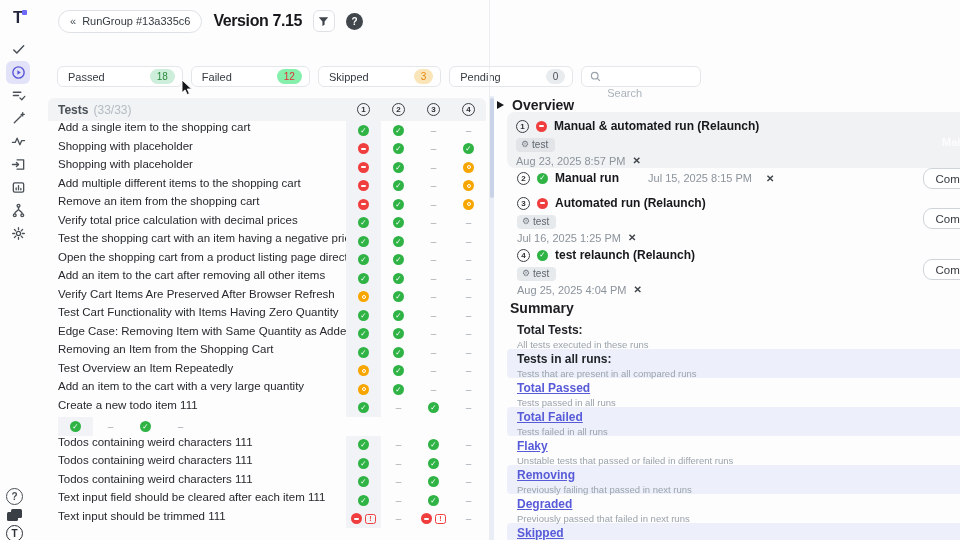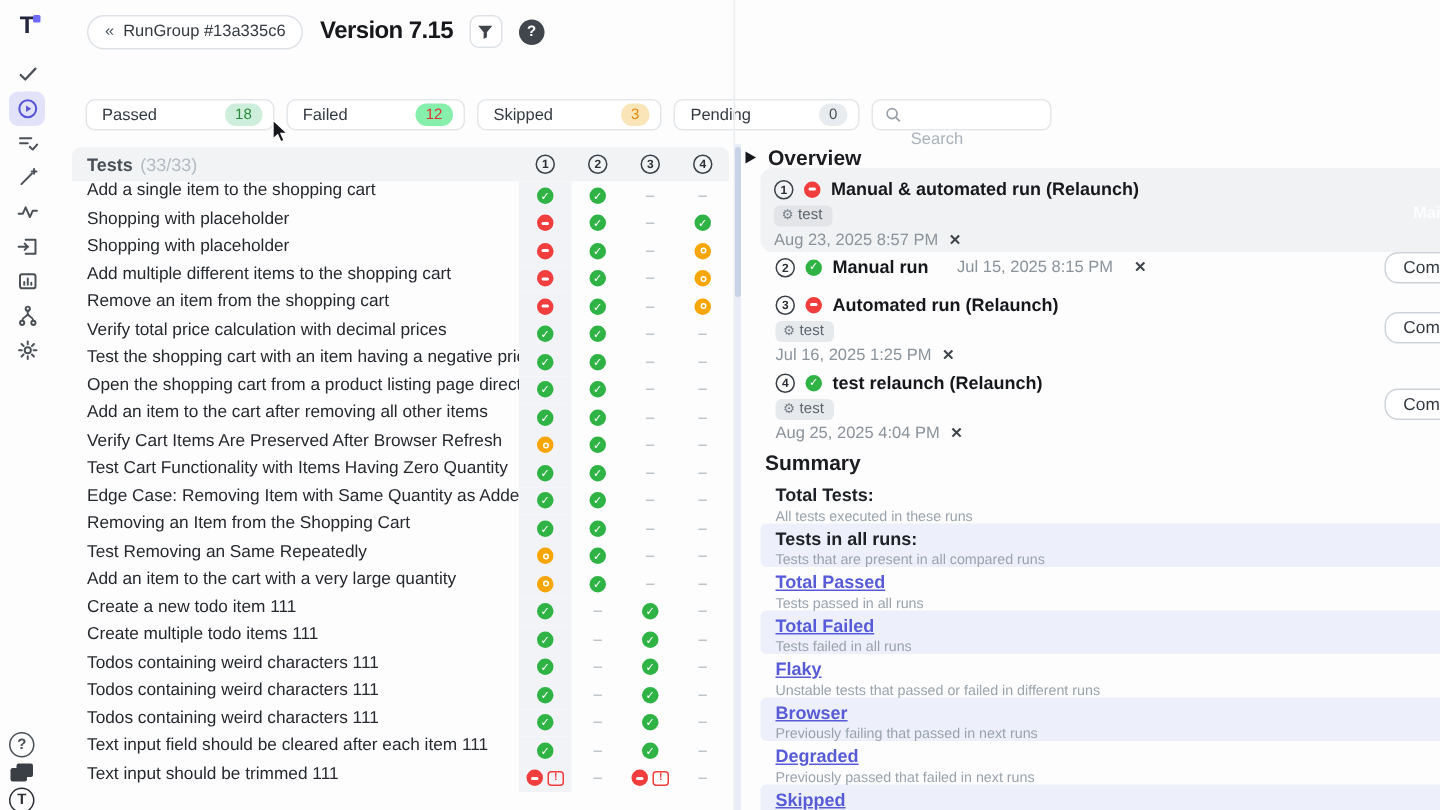--- a/index.html
+++ b/index.html
@@ -460,21 +460,21 @@
               <span class="si pass">✓</span>
             </span>
             <span class="t-col">
               <span class="dash">–</span>
             </span>
             <span class="t-col">
               <span class="dash">–</span>
             </span>
           </div>
           <div class="trow">
-            <span class="t-name">Test Removing an Same Repeatedly</span>
+            <span class="t-name">Test Overview an Item Repeatedly</span>
             <span class="t-col hl">
               <span class="si skip">
                 <span class="ring"></span>
               </span>
             </span>
             <span class="t-col">
               <span class="si pass">✓</span>
             </span>
             <span class="t-col">
               <span class="dash">–</span>
@@ -509,21 +509,20 @@
               <span class="dash">–</span>
             </span>
             <span class="t-col">
               <span class="si pass">✓</span>
             </span>
             <span class="t-col">
               <span class="dash">–</span>
             </span>
           </div>
           <div class="trow">
-            <span class="t-name">Create multiple todo items 111</span>
             <span class="t-col hl">
               <span class="si pass">✓</span>
             </span>
             <span class="t-col">
               <span class="dash">–</span>
             </span>
             <span class="t-col">
               <span class="si pass">✓</span>
             </span>
             <span class="t-col">
@@ -636,21 +635,21 @@
             <span class="gear">⚙</span>
             <span>test</span>
           </span><div class="datarow">
             <span class="ovdate">Aug 23, 2025 8:57 PM</span>
             <span class="xmark">✕</span>
           </div><span class="overlay-label">Main View</span></div>
         <div class="ov-inline">
           <span class="cnum">2</span>
           <span class="si pass">✓</span>
           <span class="ov-title">Manual run</span>
-          <span class="ovdate" style="margin-left: 12px;">Jul 15, 2025 8:15 PM</span>
+          <span class="ovdate" style="margin-left: 22px;">Jul 15, 2025 8:15 PM</span>
           <span class="xmark">✕</span>
         </div>
         <div class="cmp-btn" style="top: 168px;">Compare To</div>
         <div class="ov-block" style="top: 196px;"><div class="ov-row1">
             <span class="cnum">3</span>
             <span class="si fail">
               <span class="bar"></span>
             </span>
             <span class="ov-title">Automated run (Relaunch)</span>
           </div><span class="tagpill">
@@ -730,21 +729,21 @@
           </div>
           <div class="sval">
             <span class="si fail">
               <span class="bar"></span>
             </span>
             <span class="num red">4</span>
           </div>
         </div>
         <div class="srow shade">
           <div>
-            <div class="slabel link">Browser</div>
+            <div class="slabel link">Removing</div>
             <div class="sdesc">Previously failing that passed in next runs</div>
           </div>
           <div class="sval">
             <span class="si pass">✓</span>
             <span class="num green">4</span>
           </div>
         </div>
         <div class="srow">
           <div>
             <div class="slabel link">Degraded</div>

